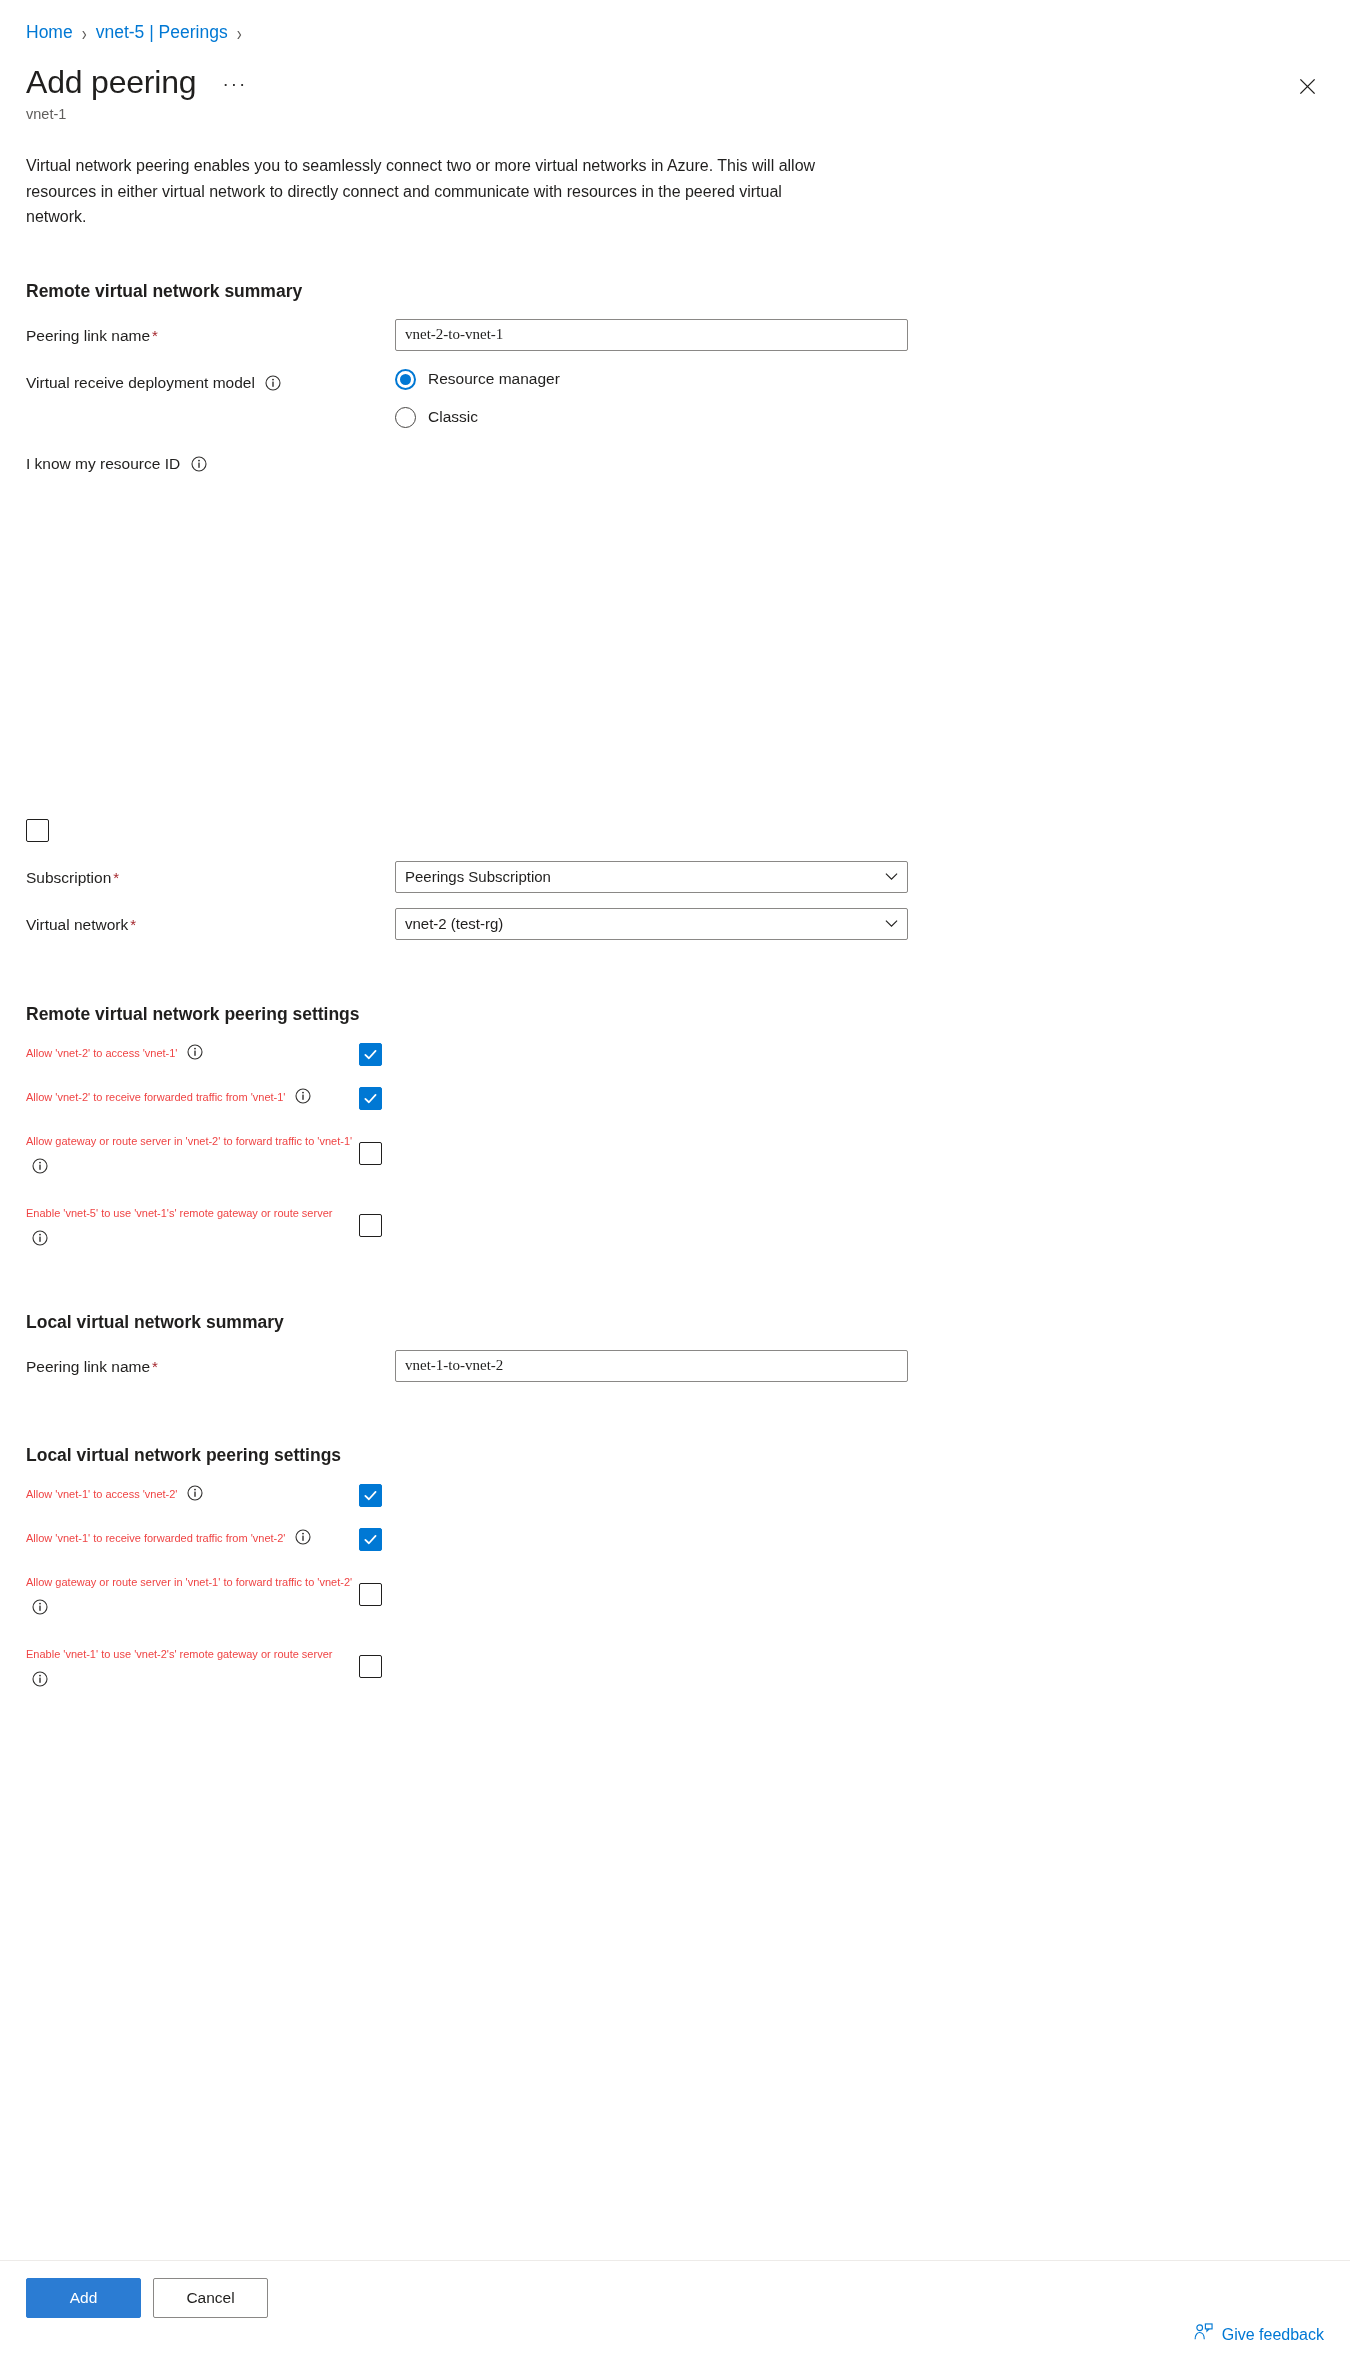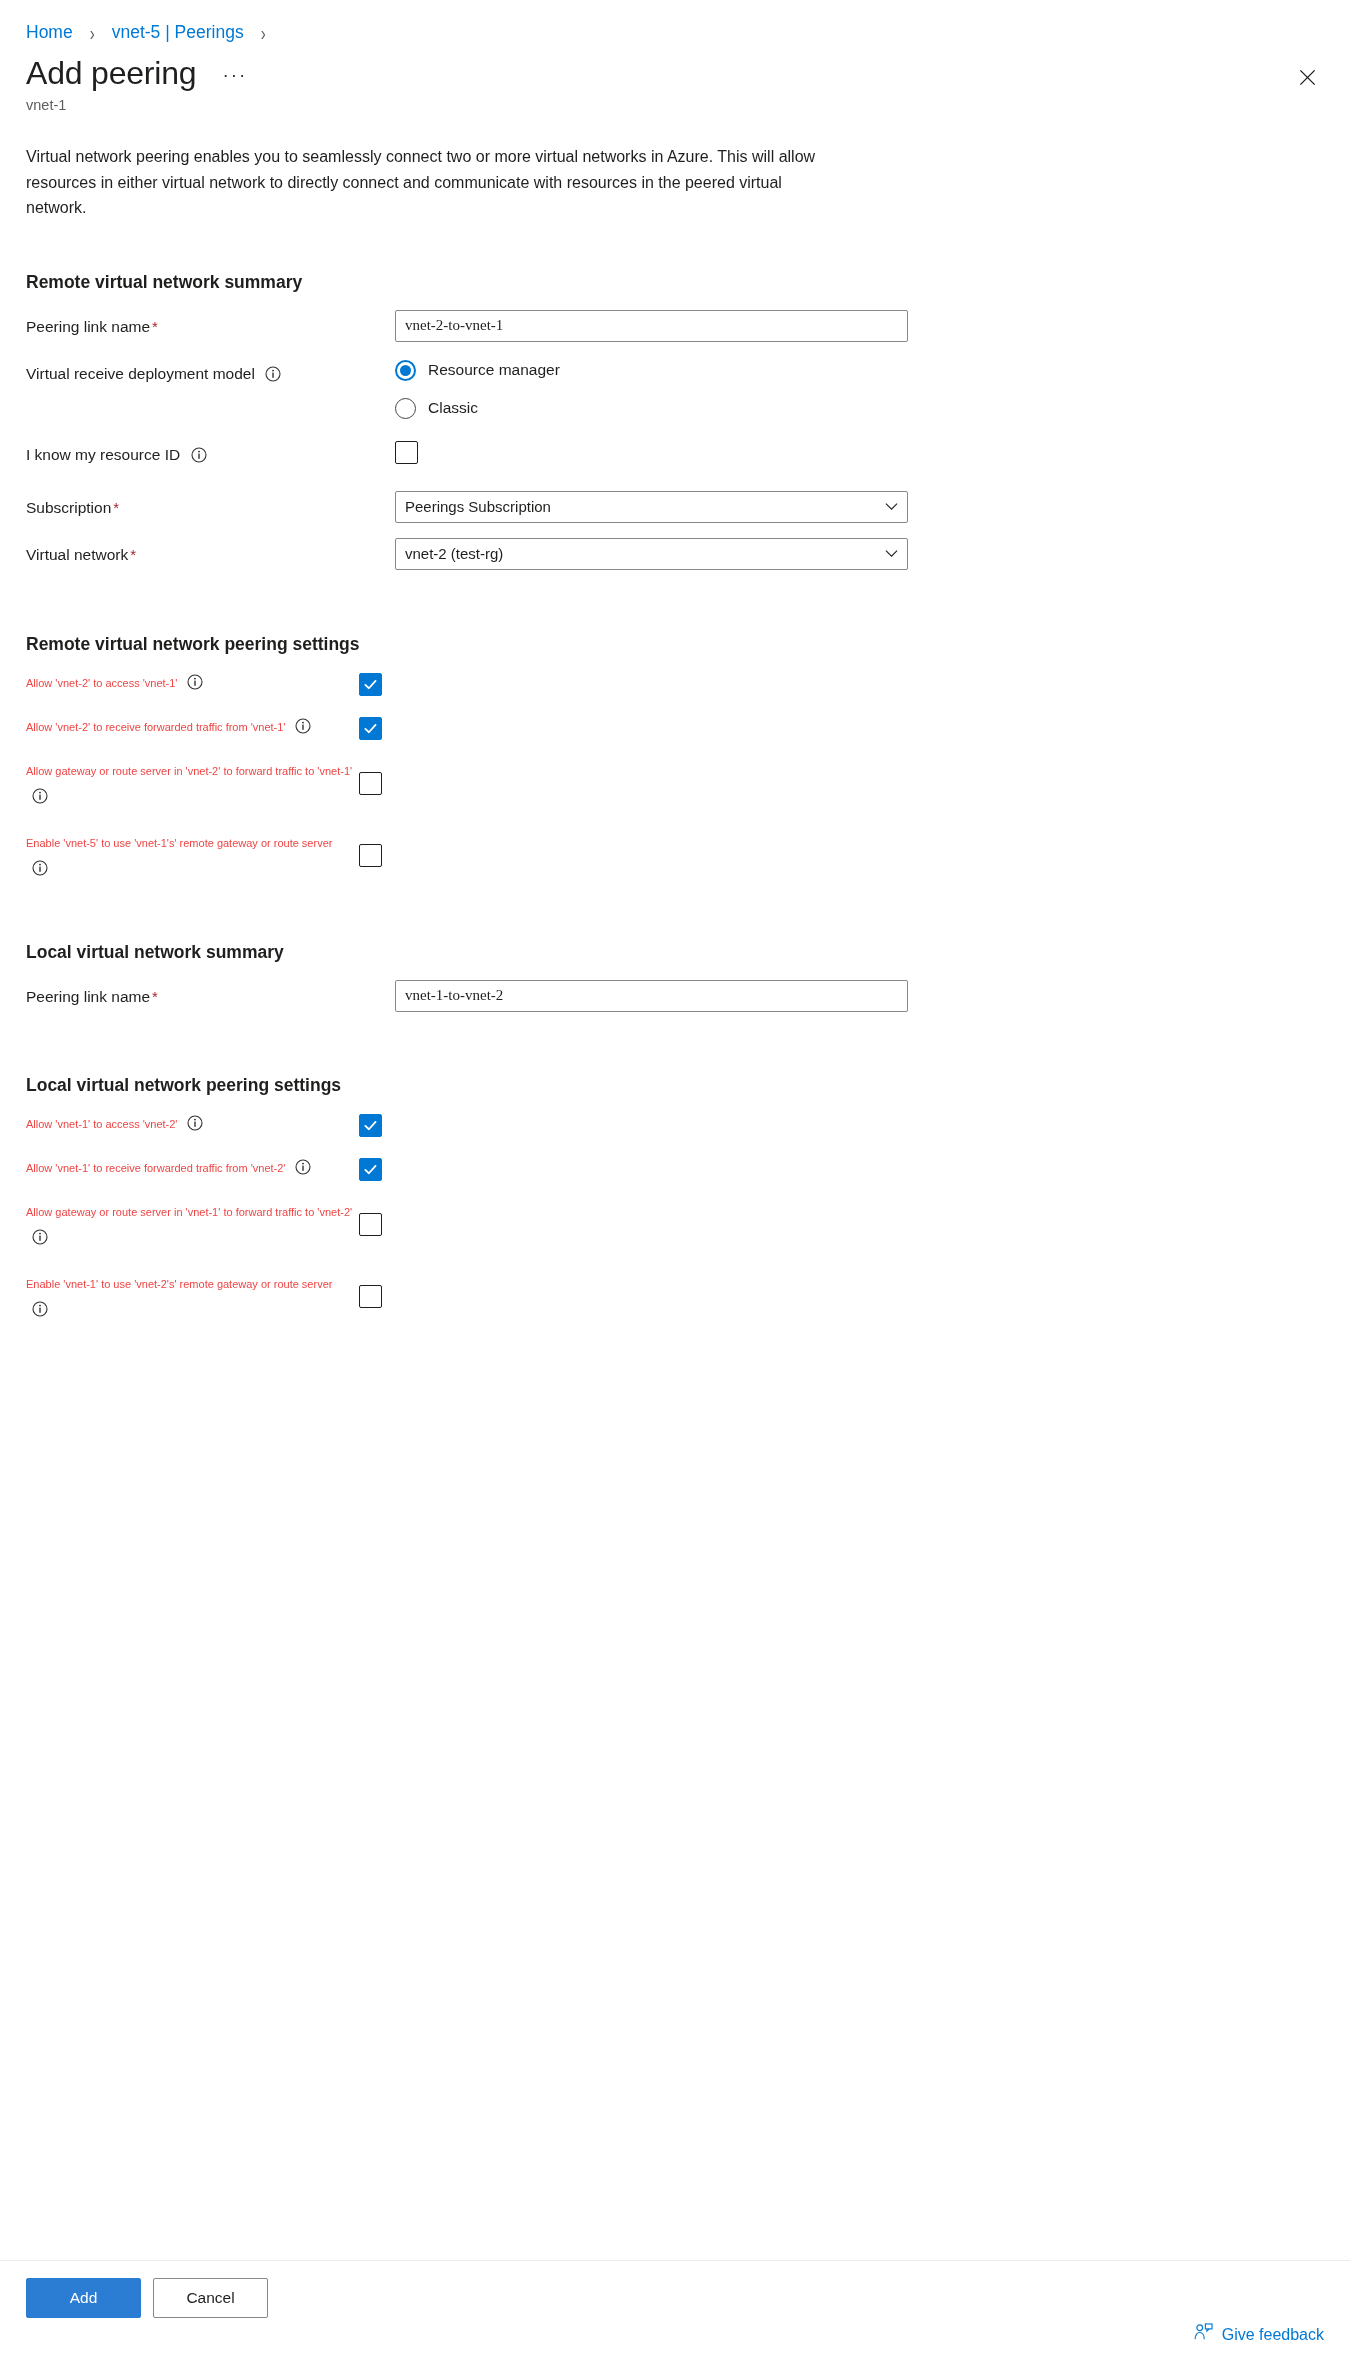--- a/index.html
+++ b/index.html
@@ -24,22 +24,21 @@
   .content {
     padding: 18px 26px 0 26px;
   }
 
   
   .breadcrumb {
     display: flex;
     align-items: center;
     font-size: 17.5px;
     height: 28px;
-    margin-bottom: 8px;
-    gap: 8px;
+    margin-bottom: 17px;
   }
   .crumb-link {
     color: #0078d4;
     text-decoration: none;
     cursor: pointer;
     white-space: nowrap;
   }
   .crumb-sep {
     color: #605e5c;
     margin: 0 9px;
@@ -338,21 +337,21 @@
               <span class="radio-label">Resource manager</span>
             </div>
             <div class="radio-item">
               <span class="radio-circle"></span>
               <span class="radio-label">Classic</span>
             </div>
           </div>
         </div>
       </div>
 
-      <div class="form-row" style="margin-bottom:19px;">
+      <div class="form-row" style="margin-bottom:19px;flex-direction:column;">
         <div class="form-label">
           <span>I know my resource ID</span>
           <span class="info-icon">
             <svg width="16" height="16" viewBox="0 0 16 16">
               <circle cx="8" cy="8" r="7" fill="none" stroke="#323130" stroke-width="1.1"></circle>
               <circle cx="8" cy="4.6" r="0.95" fill="#323130"></circle>
               <rect x="7.3" y="6.6" width="1.4" height="5.2" fill="#323130"></rect>
             </svg>
           </span>
         </div>

